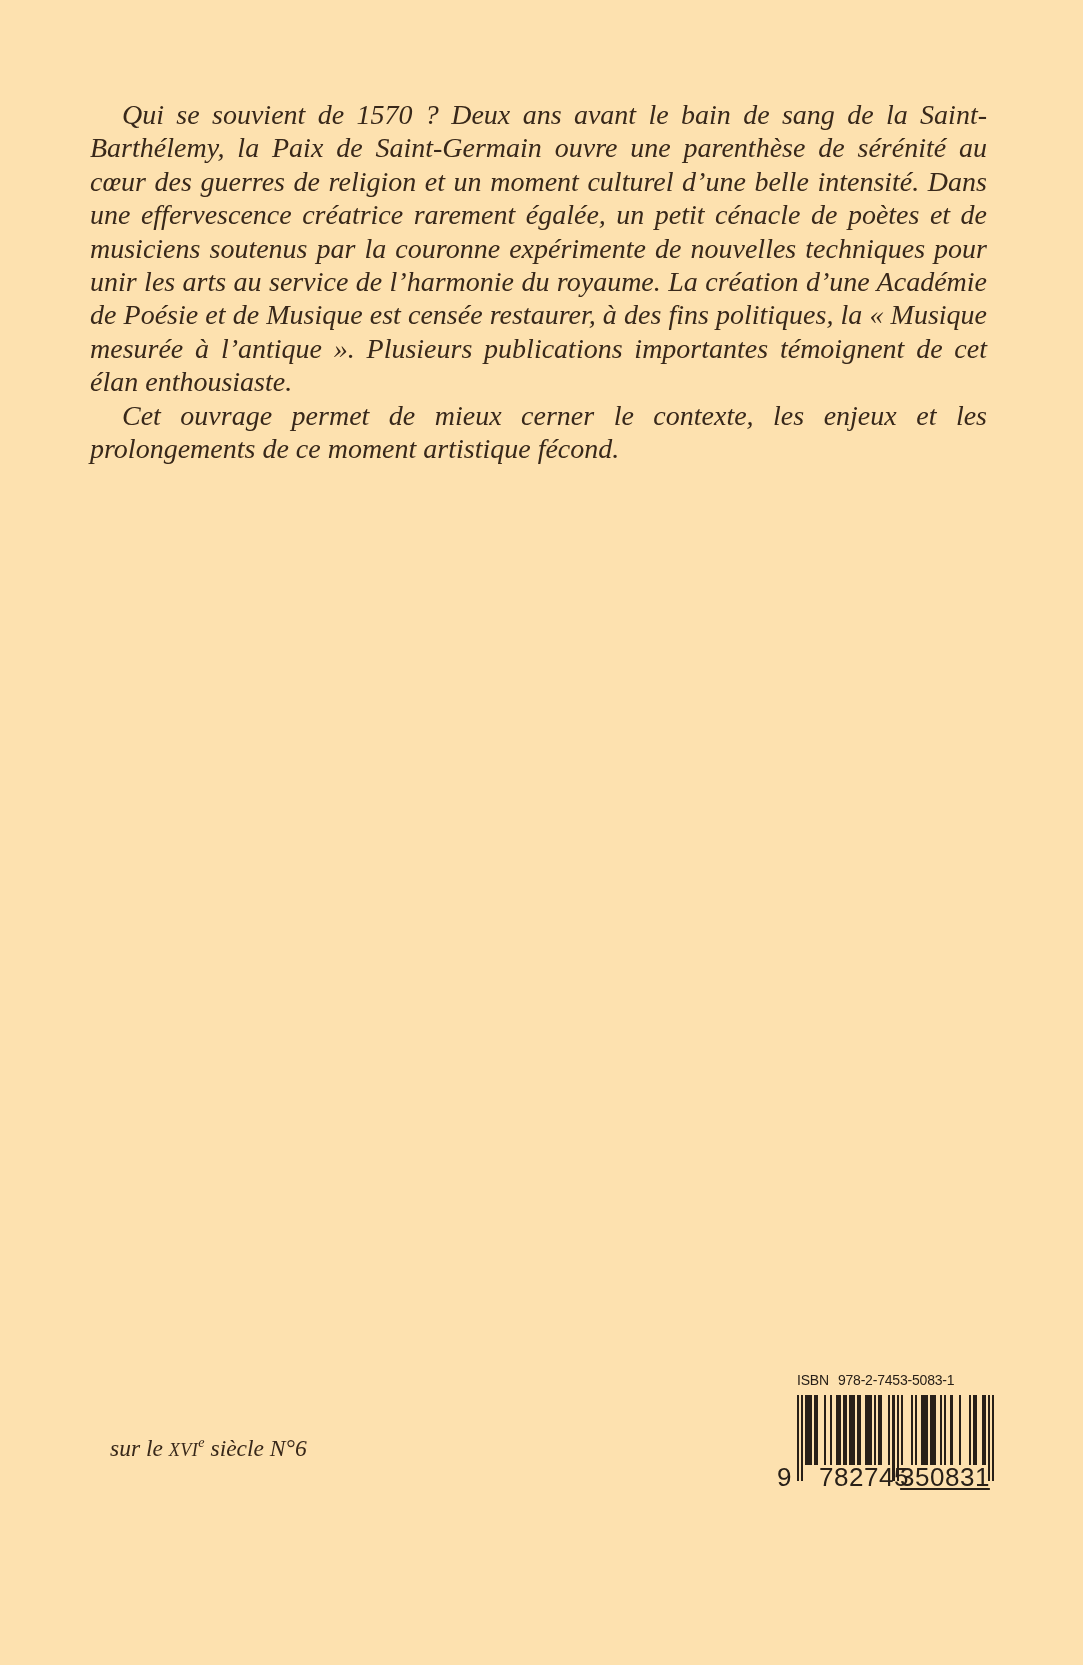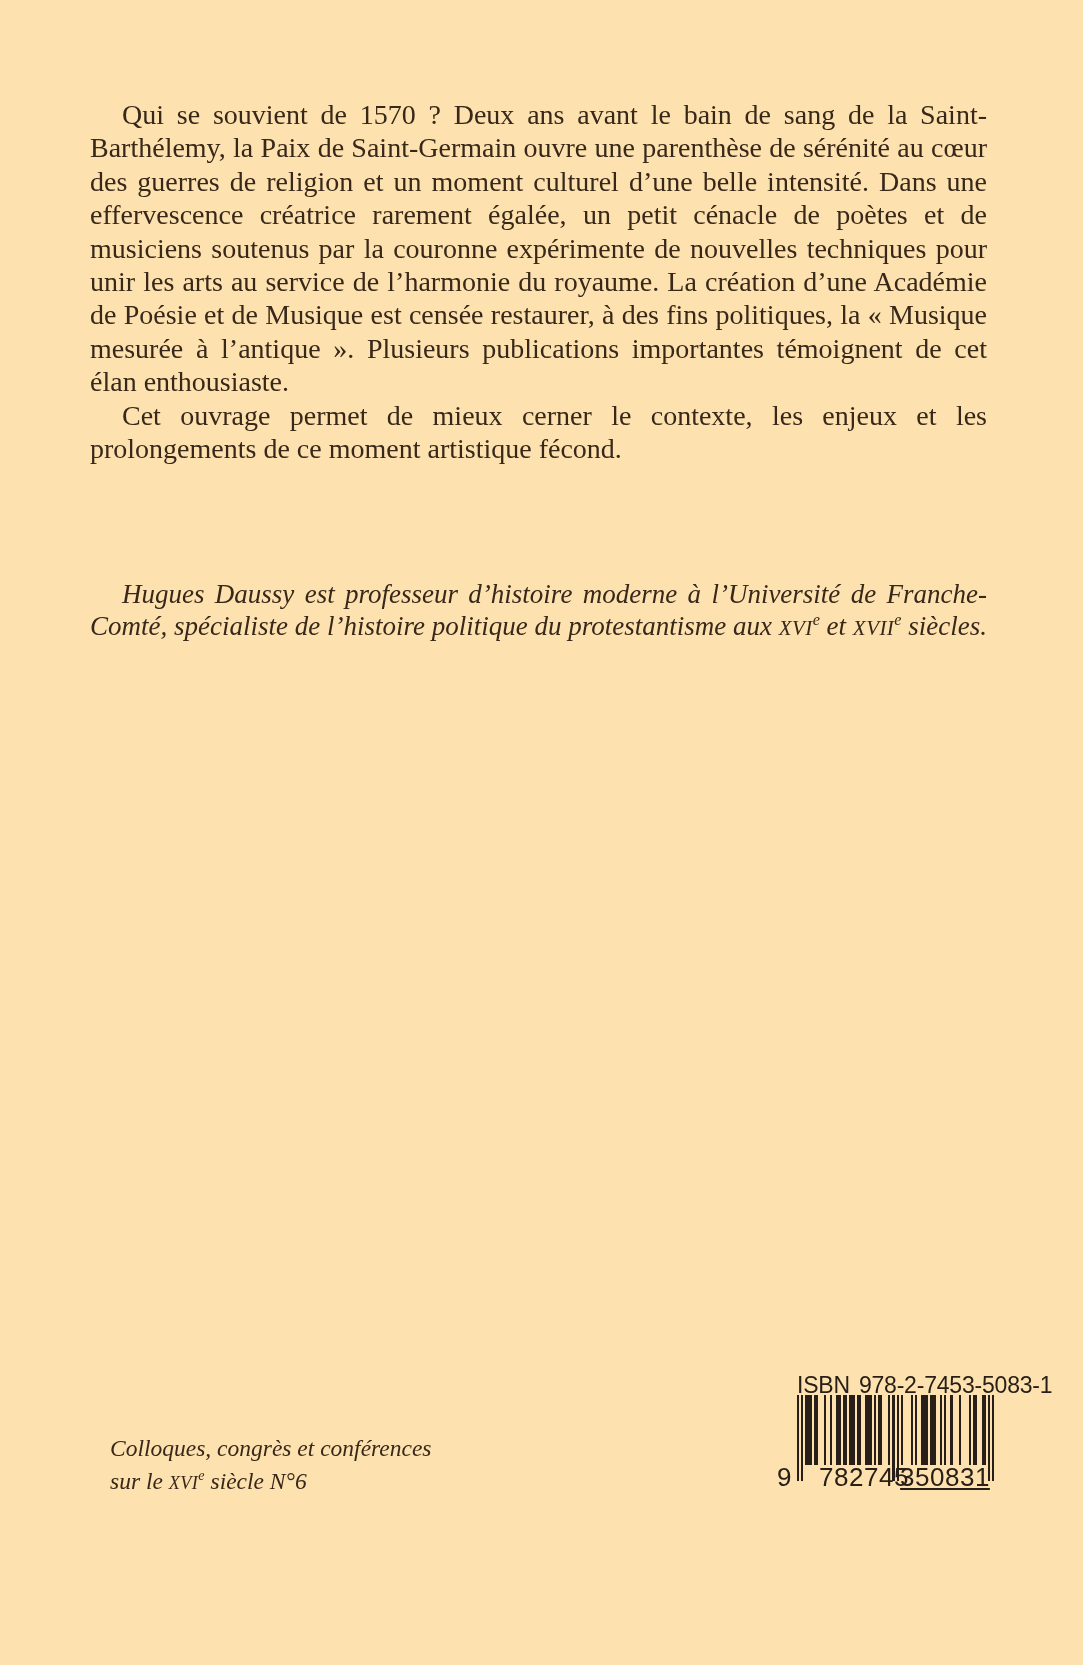--- a/index.html
+++ b/index.html
@@ -14,20 +14,21 @@
     background:var(--bg);
     overflow:hidden;
     font-family:"Liberation Serif", serif;
     color:var(--ink);
   }
   
   .blurb{
     position:absolute;left:90px;top:98px;width:897px;
     font-size:28px;line-height:33.4px;
     text-align:justify;
+    font-style:italic;
   }
   .para{margin:0;text-indent:32px;}
   
   .bios{
     position:absolute;left:90px;top:578px;width:897px;
     font-size:27px;line-height:32.3px;
     font-style:italic;
     text-align:justify;
   }
   .seg-sc{font-size:0.78em;letter-spacing:0.02em;}
@@ -40,21 +41,21 @@
   }
   .collection p{margin:0;}
   
   .barcode-area{
     position:absolute;left:772px;top:1372px;width:222px;height:125px;
     font-family:"Liberation Sans", sans-serif;
   }
   .isbn-line{
     position:absolute;left:25px;top:0;width:197px;
     text-align:left;white-space:nowrap;
-    font-size:23px;letter-spacing:-0.2px;color:var(--bar);
+    font-size:14px;letter-spacing:-0.2px;color:var(--bar);
   }
   .isbn-line .isbn-label{margin-right:9px;}
   .bars{position:absolute;left:25px;top:23px;width:197px;height:86px;}
   .ean-digits{position:absolute;left:0;top:90px;width:222px;height:30px;
     font-size:26px;letter-spacing:0.5px;color:var(--bar);}
   .ean-digits span{position:absolute;top:0;}
   .ean-digits .d9{left:-6px;width:26px;text-align:right;}
   .ean-digits .g1{left:46px;width:92px;text-align:center;}
   .ean-digits .g2{left:127px;width:92px;text-align:center;text-decoration:underline;}
 </style>
@@ -62,25 +63,23 @@
 <body>
 
 <div class="cover">
 
   <section class="blurb">
     <p class="para"><span>Qui se souvient de 1570 ? Deux ans avant le bain de sang de la Saint-Barthélemy, la Paix de Saint-Germain ouvre une parenthèse de sérénité au cœur des guerres de religion et un moment culturel d’une belle intensité. Dans une effervescence créatrice rarement égalée, un petit cénacle de poètes et de musiciens soutenus par la couronne expérimente de nouvelles techniques pour unir les arts au service de l’harmonie du royaume. La création d’une Académie de Poésie et de Musique est censée restaurer, à des fins politiques, la « Musique mesurée à l’antique ». Plusieurs publications importantes témoignent de cet élan enthousiaste.</span></p>
     <p class="para"><span>Cet ouvrage permet de mieux cerner le contexte, les enjeux et les prolongements de ce moment artistique fécond.</span></p>
   </section>
 
   <section class="bios">
-    <p class="para"><span>Hugues Daussy est professeur d’histoire moderne à l’Université de Franche-Comté, spécialiste de l’histoire politique du protestantisme aux </span><span class="seg-sc">XVI</span><span class="seg-sup">e</span><span> et </span><span class="seg-sc">XVII</span><span class="seg-sup">e</span><span> siècles.</span></p>
   </section>
 
   <div class="collection">
-    <p>Colloques, congrès et conférences</p>
     <p><span>sur le </span><span class="seg-sc">XVI</span><span class="seg-sup">e</span><span> siècle N°6</span></p>
   </div>
 
   <div class="barcode-area">
     <div class="isbn-line">
       <span class="isbn-label">ISBN</span><span class="isbn-num">978-2-7453-5083-1</span>
     </div>
     <div class="bars"><svg xmlns="http://www.w3.org/2000/svg" width="197" height="86" shape-rendering="crispEdges">
           <rect x="0.00" y="0" width="2.13" height="86" fill="#282018"></rect>
           <rect x="4.15" y="0" width="2.13" height="86" fill="#282018"></rect>

